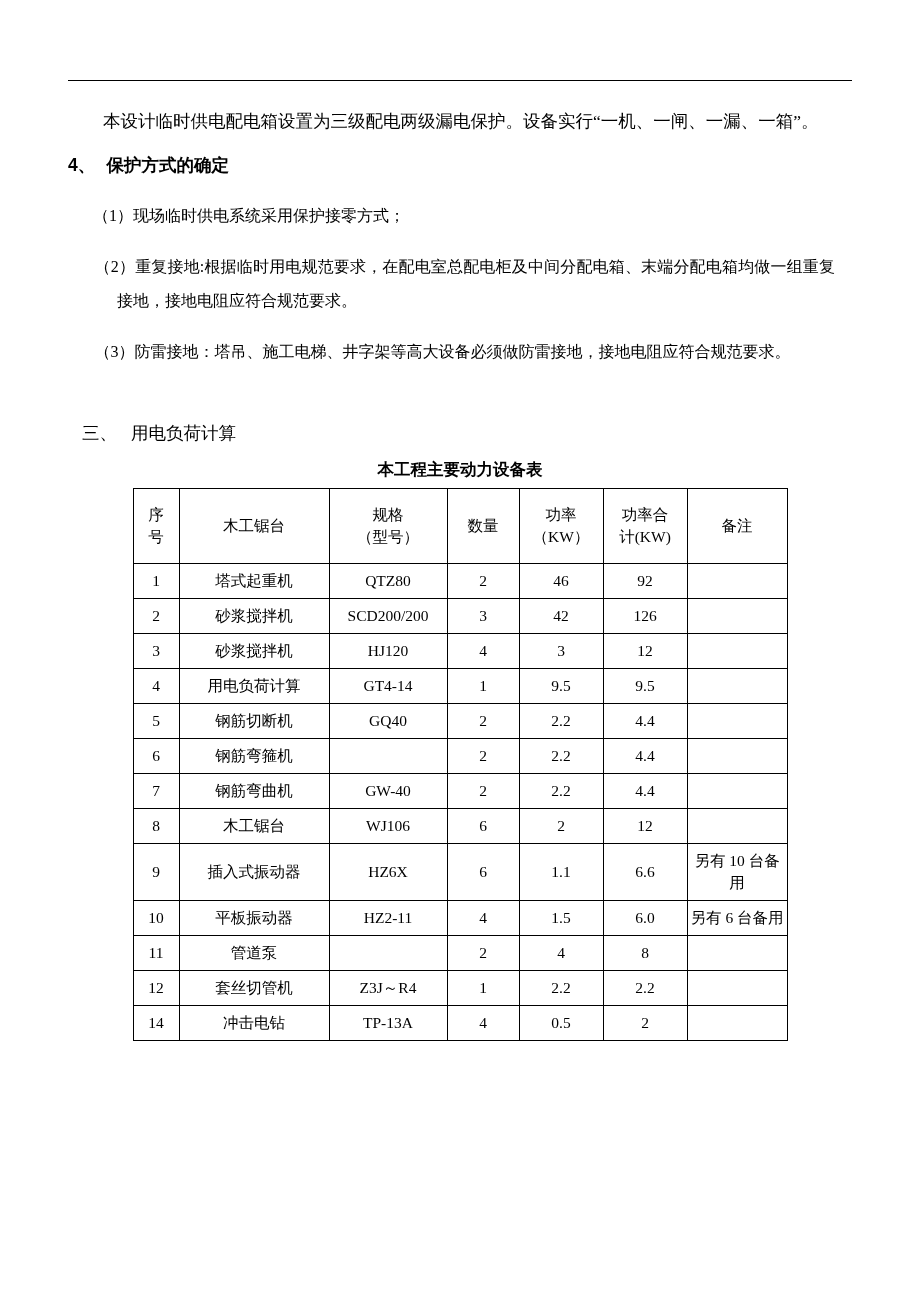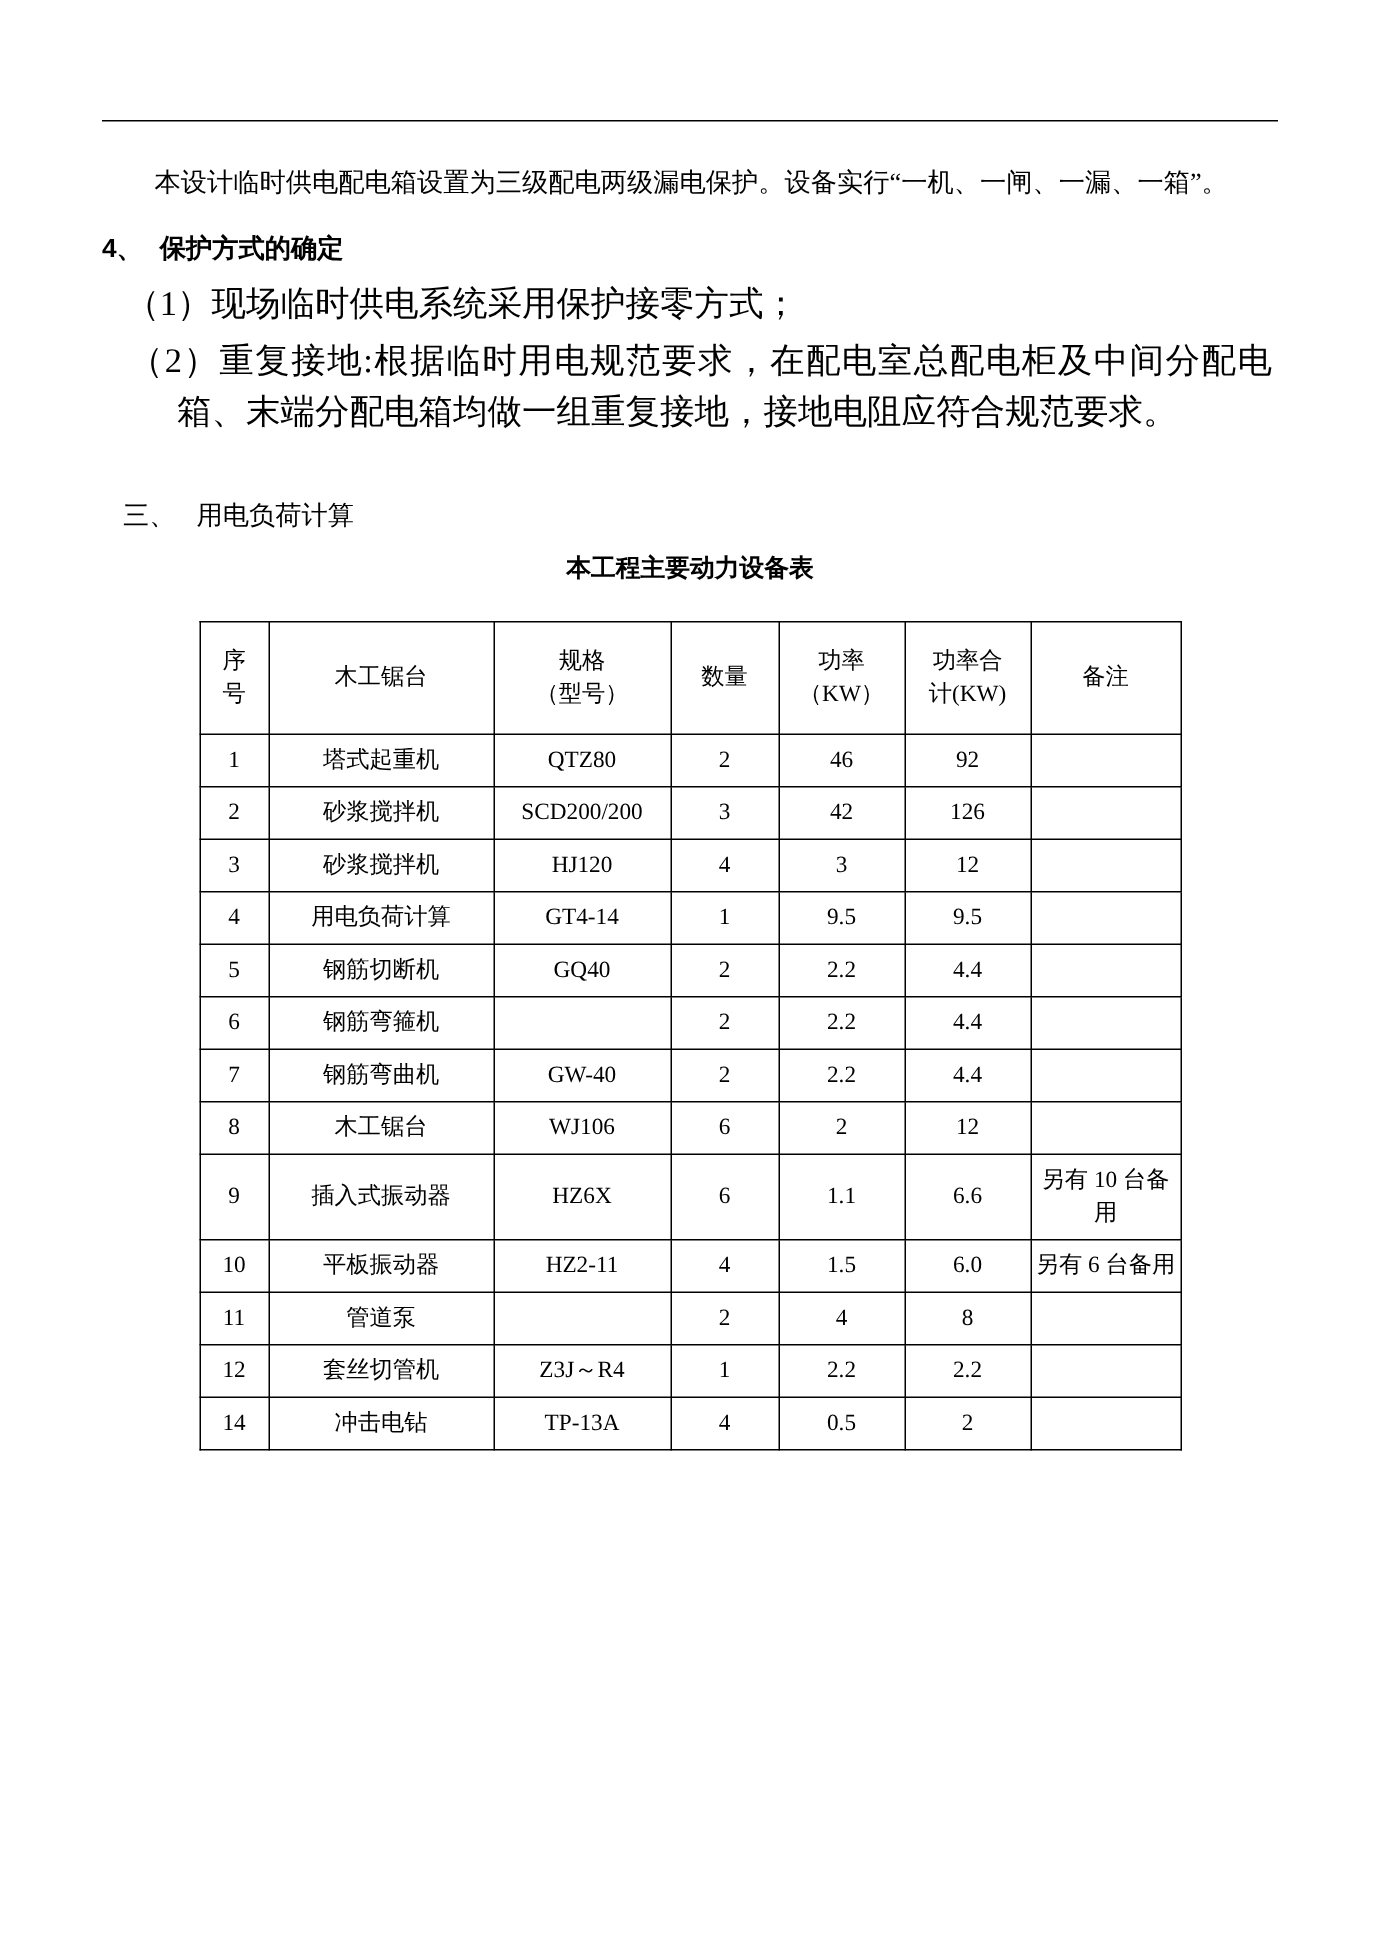--- a/index.html
+++ b/index.html
@@ -46,23 +46,23 @@
     font-size: 17.5px;
     line-height: 34px;
     margin: 0;
     font-family: "Liberation Sans", sans-serif;
   }
   .sec-head-num {
     display: inline-block;
     min-width: 2.2em;
   }
   .list-item {
-    font-size: 23px;
+    font-size: 16px;
     line-height: 34px;
-    margin: 4px;
+    margin: 17px;
     text-indent: 0.5em;
   }
   .hang {
     padding-left: 2.0em;
     text-indent: -1.4em;
   }
   .spacer-lg { height: 30px; }
   .spacer-md { height: 10px; }
   .section3 {
     font-weight: normal;
@@ -71,21 +71,21 @@
     margin: 0 0 0 14px;
     line-height: 34px;
   }
   .section3 .s-num { margin-right: 14px; }
   .table-title {
     text-align: center;
     font-weight: bold;
     font-size: 16.5px;
     font-family: "Liberation Sans", sans-serif;
     line-height: 30px;
-    margin: 4px 0 20px 0;
+    margin: 4px 0 4px 0;
   }
   table.equip {
     border-collapse: collapse;
     width: 654px;
     margin: 0 auto;
     table-layout: fixed;
   }
   table.equip td, table.equip th {
     border: 1px solid #000;
     font-size: 15.5px;
@@ -137,20 +137,21 @@
     <p class="para-indent">本设计临时供电配电箱设置为三级配电两级漏电保护。设备实行“一机、一闸、一漏、一箱”。</p>
 
     <div class="spacer-md"></div>
 
     <div class="sec-head">
       <span class="sec-head-num">4、</span><span>保护方式的确定</span>
     </div>
 
     <p class="list-item">（1）现场临时供电系统采用保护接零方式；</p>
     <p class="list-item hang">（2）重复接地:根据临时用电规范要求，在配电室总配电柜及中间分配电箱、末端分配电箱均做一组重复接地，接地电阻应符合规范要求。</p>
+    <p class="list-item hang">（3）防雷接地：塔吊、施工电梯、井字架等高大设备必须做防雷接地，接地电阻应符合规范要求。</p>
 
     <div class="spacer-lg"></div>
 
     <div class="section3">
       <span class="s-num">三、</span><span>用电负荷计算</span>
     </div>
 
     <div class="table-title">本工程主要动力设备表</div>
 
     <table class="equip">

